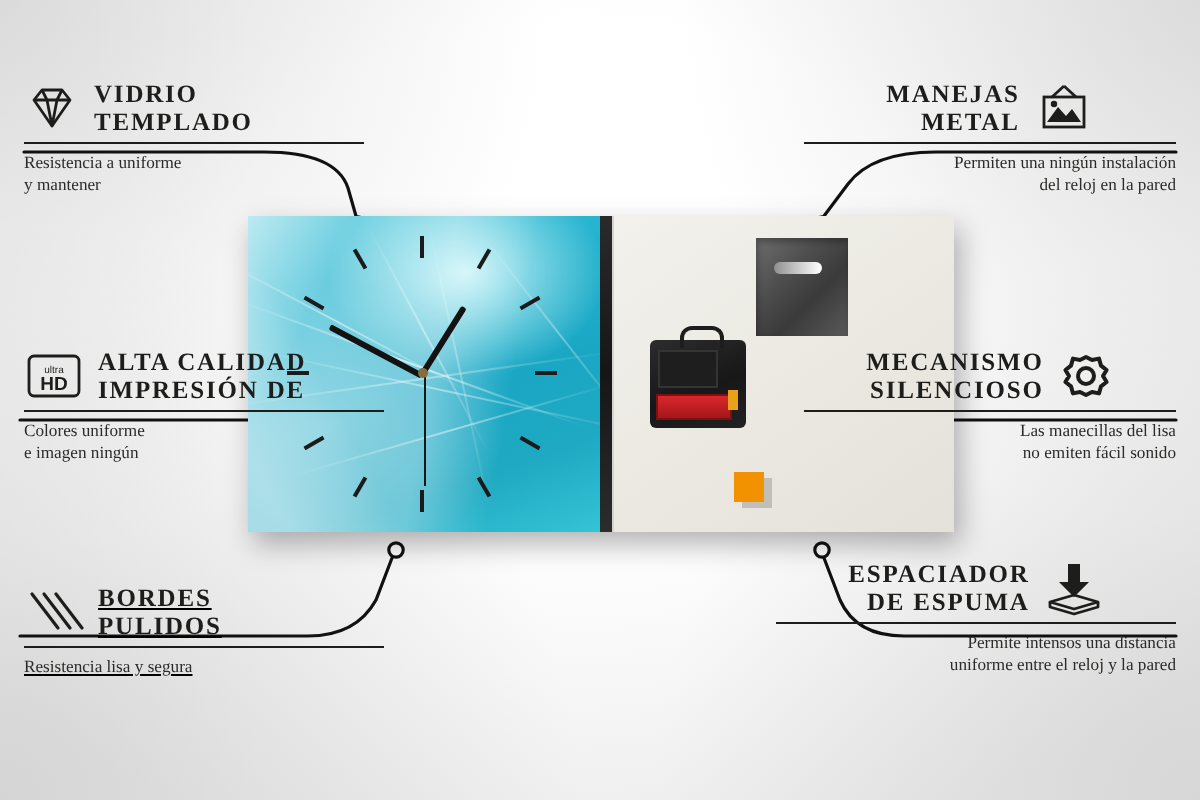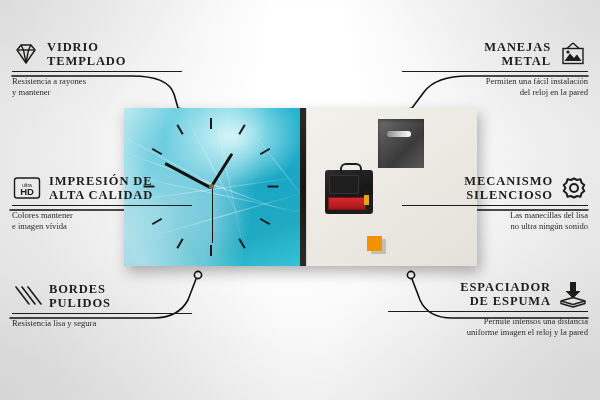--- a/index.html
+++ b/index.html
@@ -67,21 +67,21 @@
 
   
   .callout{position:absolute;}
   .cl{ text-align:left; }
   .cr{ text-align:right; }
   .title{font-family:"Liberation Serif", serif;font-weight:700;font-size:12.5px;line-height:14px;
     letter-spacing:.9px;color:#1d1d1b;text-transform:uppercase;white-space:nowrap;}
   .rule{height:1px;background:#1d1d1b;margin:3px 0 4px;}
   .desc{font-family:"Liberation Serif", serif;font-size:8.6px;line-height:10.5px;color:#2b2b29;white-space:nowrap;}
   .head{display:flex;align-items:center;gap:7px;}
-  .head.right{justify-content:flex-end;}
+  .head.right{justify-content:center;}
   .ic{flex:0 0 auto;display:block;}
 
   svg.conn{position:absolute;left:0;top:0;width:600px;height:400px;pointer-events:none;overflow:visible;}
 </style>
 </head>
 <body>
 
 <div id="stage">
   <div class="vig"></div>
 
@@ -161,42 +161,42 @@
             <path d="M9 3 L11.5 8 L14 21"></path>
             <path d="M19 3 L16.5 8 L14 21"></path>
         </g>
       </svg>
       <div>
         <div class="title">VIDRIO</div>
         <div class="title">TEMPLADO</div>
       </div>
     </div>
     <div class="rule"></div>
-    <div class="desc">Resistencia a rayones</div>
+    <div class="desc">Resistencia a uniforme</div>
     <div class="desc">y mantener</div>
   </div>
 
   <div class="callout cl" style="left:12px;top:174px;width:180px;">
     <div class="head">
       <svg class="ic" width="30" height="26" viewBox="0 0 30 26">
         <rect x="2.5" y="3" width="25" height="20" rx="2.5" fill="none" stroke="#1d1d1b" stroke-width="1.4"></rect>
         <text x="15" y="11.5" text-anchor="middle" font-family="Liberation Sans, sans-serif" font-size="5" fill="#1d1d1b">ultra</text>
         <text x="15" y="20" text-anchor="middle" font-family="Liberation Sans, sans-serif" font-size="9.5" font-weight="bold" fill="#1d1d1b">HD</text>
       </svg>
       <div>
+        <div class="title">ALTA CALIDAD</div>
         <div class="title">IMPRESIÓN DE</div>
-        <div class="title">ALTA CALIDAD</div>
-      </div>
-    </div>
-    <div class="rule"></div>
-    <div class="desc">Colores mantener</div>
-    <div class="desc">e imagen vívida</div>
-  </div>
-
-  <div class="callout cl" style="left:12px;top:282px;width:180px;">
+      </div>
+    </div>
+    <div class="rule"></div>
+    <div class="desc">Colores uniforme</div>
+    <div class="desc">e imagen ningún</div>
+  </div>
+
+  <div class="callout cl" style="left:12px;top:292px;width:180px;text-decoration:underline;">
     <div class="head">
       <svg class="ic" width="30" height="24" viewBox="0 0 30 24">
         <g stroke="#1d1d1b" stroke-width="1.6" stroke-linecap="round">
           <path d="M4 3 L17 20"></path>
             <path d="M10 3 L23 20"></path>
             <path d="M16 3 L29 20"></path>
         </g>
       </svg>
       <div>
         <div class="title">BORDES</div>
@@ -218,55 +218,55 @@
         <g fill="none" stroke="#1d1d1b" stroke-width="1.4">
           <path d="M15 2 L9 7.5"></path>
             <path d="M15 2 L21 7.5"></path>
           <rect x="5" y="7.5" width="20" height="15"></rect>
           <path d="M6.5 20 L12 12.5 L16 17 L19 13.5 L23.5 20 Z" fill="#1d1d1b" stroke="none"></path>
           <circle cx="10" cy="11" r="1.6" fill="#1d1d1b" stroke="none"></circle>
         </g>
       </svg>
     </div>
     <div class="rule"></div>
-    <div class="desc">Permiten una fácil instalación</div>
+    <div class="desc">Permiten una ningún instalación</div>
     <div class="desc">del reloj en la pared</div>
   </div>
 
   <div class="callout cr" style="right:12px;top:174px;width:186px;">
     <div class="head right">
       <div>
         <div class="title">MECANISMO</div>
         <div class="title">SILENCIOSO</div>
       </div>
       <svg class="ic" width="28" height="26" viewBox="0 0 28 26">
         <g fill="none" stroke="#1d1d1b" stroke-width="2" stroke-linejoin="round">
           <path d="M14 3.5 L17 5 L20.5 4.3 L21.5 7.8 L24.3 10 L22.5 13 L24.3 16 L21.5 18.2 L20.5 21.7 L17 21 L14 22.5 L11 21 L7.5 21.7 L6.5 18.2 L3.7 16 L5.5 13 L3.7 10 L6.5 7.8 L7.5 4.3 L11 5 Z"></path>
           <circle cx="14" cy="13" r="4"></circle>
         </g>
       </svg>
     </div>
     <div class="rule"></div>
     <div class="desc">Las manecillas del lisa</div>
-    <div class="desc">no ultra ningún sonido</div>
+    <div class="desc">no emiten fácil sonido</div>
   </div>
 
   <div class="callout cr" style="right:12px;top:280px;width:200px;">
     <div class="head right">
       <div>
         <div class="title">ESPACIADOR</div>
         <div class="title">DE ESPUMA</div>
       </div>
       <svg class="ic" width="30" height="28" viewBox="0 0 30 28">
         <g fill="#1d1d1b">
           <path d="M12 2 h6 v9 h4.5 L15 18.5 L7.5 11 H12 Z"></path>
         </g>
         <g fill="none" stroke="#1d1d1b" stroke-width="1.4" stroke-linejoin="round">
           <path d="M15 17.5 L27 21 L15 24.5 L3 21 Z"></path>
           <path d="M3 21 v2.5 L15 27 L27 23.5 V21"></path>
         </g>
       </svg>
     </div>
     <div class="rule"></div>
     <div class="desc">Permite intensos una distancia</div>
-    <div class="desc">uniforme imagen el reloj y la pared</div>
+    <div class="desc">uniforme entre el reloj y la pared</div>
   </div>
 </div>
 
 </body></html>

